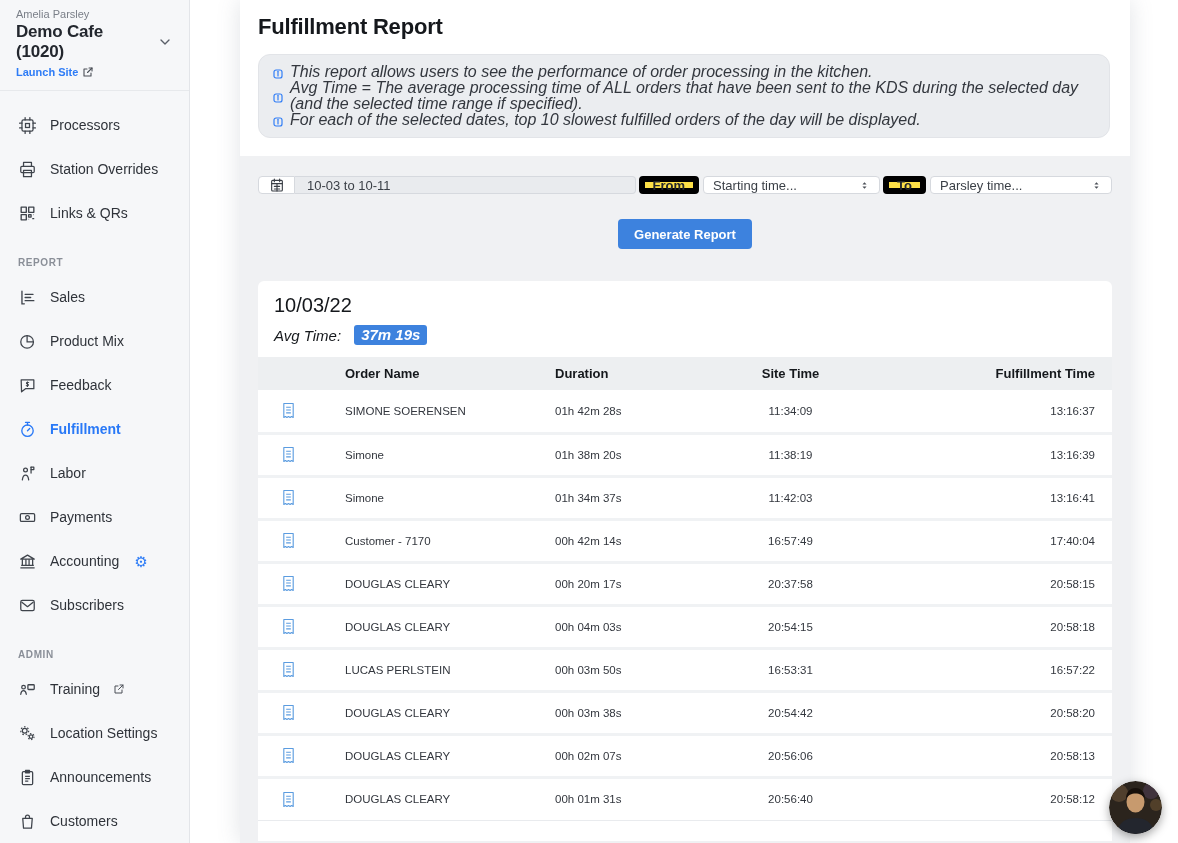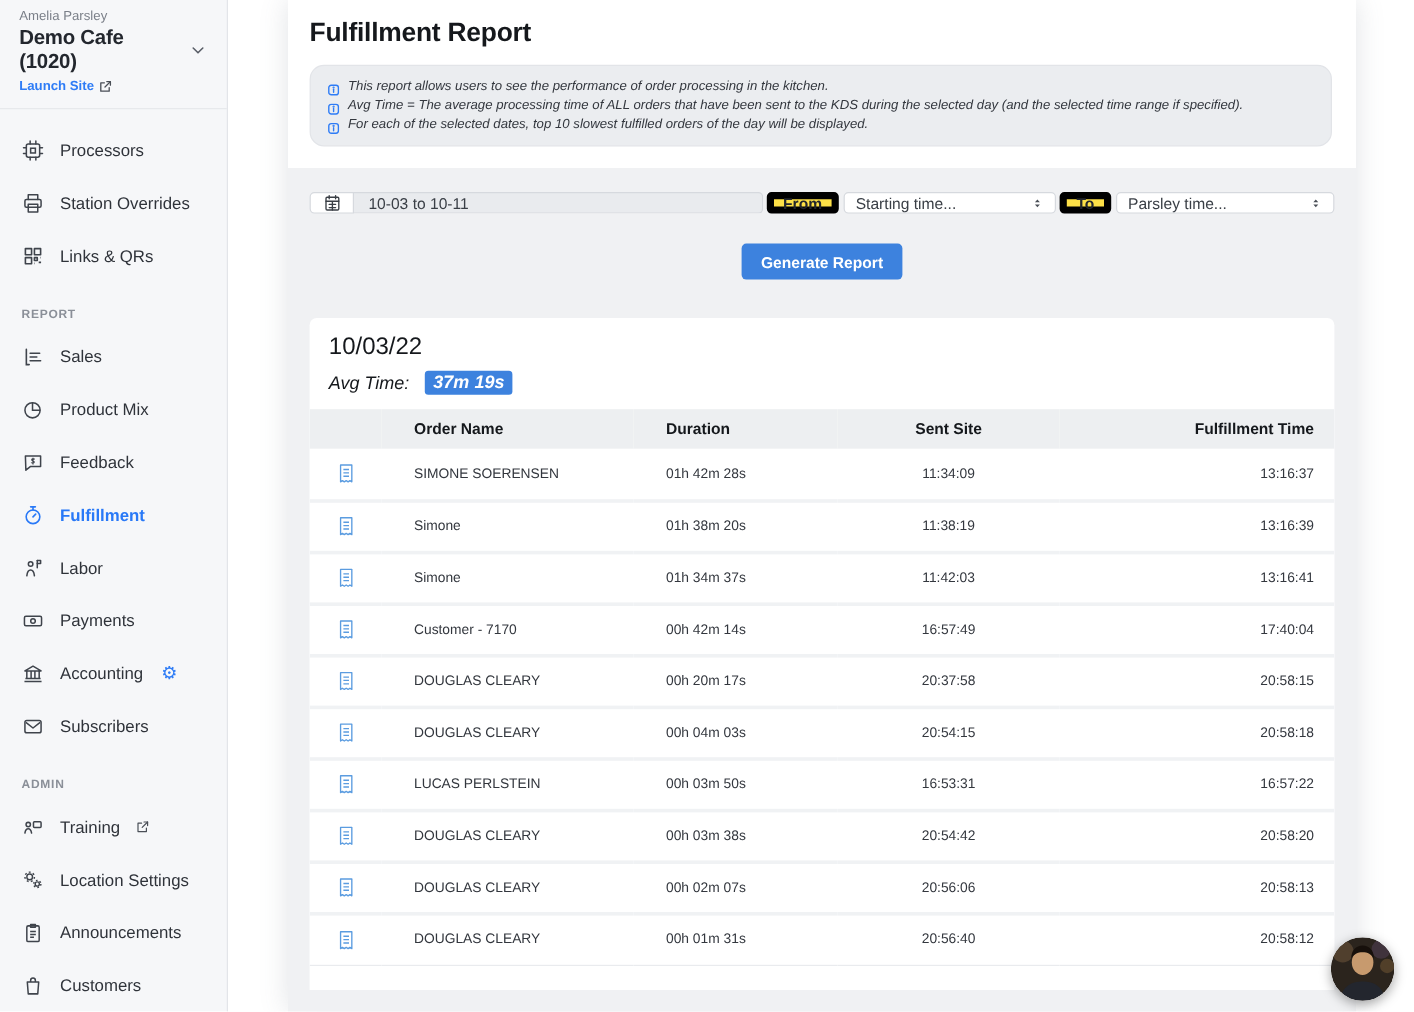--- a/index.html
+++ b/index.html
@@ -28,21 +28,21 @@
   .gear-inline { color:#2e7cf6; font-size:15px; line-height:1; margin-left:2px; }
   .ext { display:inline-flex; width:12px; height:12px; color:#4a4f57; }
 
   
   .panel { position:absolute; left:240px; top:0; width:890px; height:843px;
     box-shadow:0 0 22px rgba(90,100,115,.18); background:#f0f1f3; }
   .panel-head { background:#fff; padding:14px 18px 18px; }
   .page-title { font-size:22px; font-weight:700; color:#15181c; letter-spacing:-.2px; margin-bottom:14px; }
   .info-box { background:#ebedf0; border:1px solid #e2e4e8; border-radius:12px;
     padding:9px 14px; margin-right:2px; }
-  .info-line { display:flex; align-items:flex-end; gap:7px; font-size:11px;
+  .info-line { display:flex; align-items:center; gap:7px; font-size:16px;
     font-style:italic; color:#33373e; line-height:16px; }
   .info-ic { flex:0 0 auto; width:10px; height:10px; margin-top:3px; display:inline-flex; color:#2e7cf6; }
 
   .section { padding:20px 18px 0; }
   .filter-row { display:flex; align-items:stretch; height:18px; }
   .cal-btn { width:37px; background:#fff; border:1px solid #d6d9de; border-radius:4px 0 0 4px;
     display:flex; align-items:center; justify-content:center; color:#3a3f46; cursor:pointer; }
   .date-input { flex:1; max-width:393px; background:#e9ebee; border:1px solid #d6d9de; border-left:none;
     border-radius:0 4px 4px 0; font-size:13px; color:#3a3f46; padding:0 12px;
     font-family:"Liberation Sans", sans-serif; outline:none; }
@@ -365,21 +365,21 @@
               <col style="width:210px">
               <col style="width:170px">
               <col style="width:185px">
               <col>
             </colgroup>
           <thead>
             <tr>
               <th class="c-ic"></th>
               <th class="c-name">Order Name</th>
               <th class="c-dur">Duration</th>
-              <th class="c-sent">Sent Site</th>
+              <th class="c-sent">Site Time</th>
               <th class="c-ful">Fulfillment Time</th>
             </tr>
           </thead>
           <tbody>
             <tr>
               <td class="c-ic"><span class="receipt-ic">
                     <svg viewBox="0 0 16 18" fill="none" stroke="currentColor" stroke-width="1.2" stroke-linejoin="round">
                       <path d="M3 1.5h10v15l-1.7-1.1-1.6 1.1-1.7-1.1L6.3 16.5 4.7 15.4 3 16.5z"></path>
                       <path d="M5.5 5.5h5M5.5 8.5h5M5.5 11.5h5"></path>
                     </svg>

